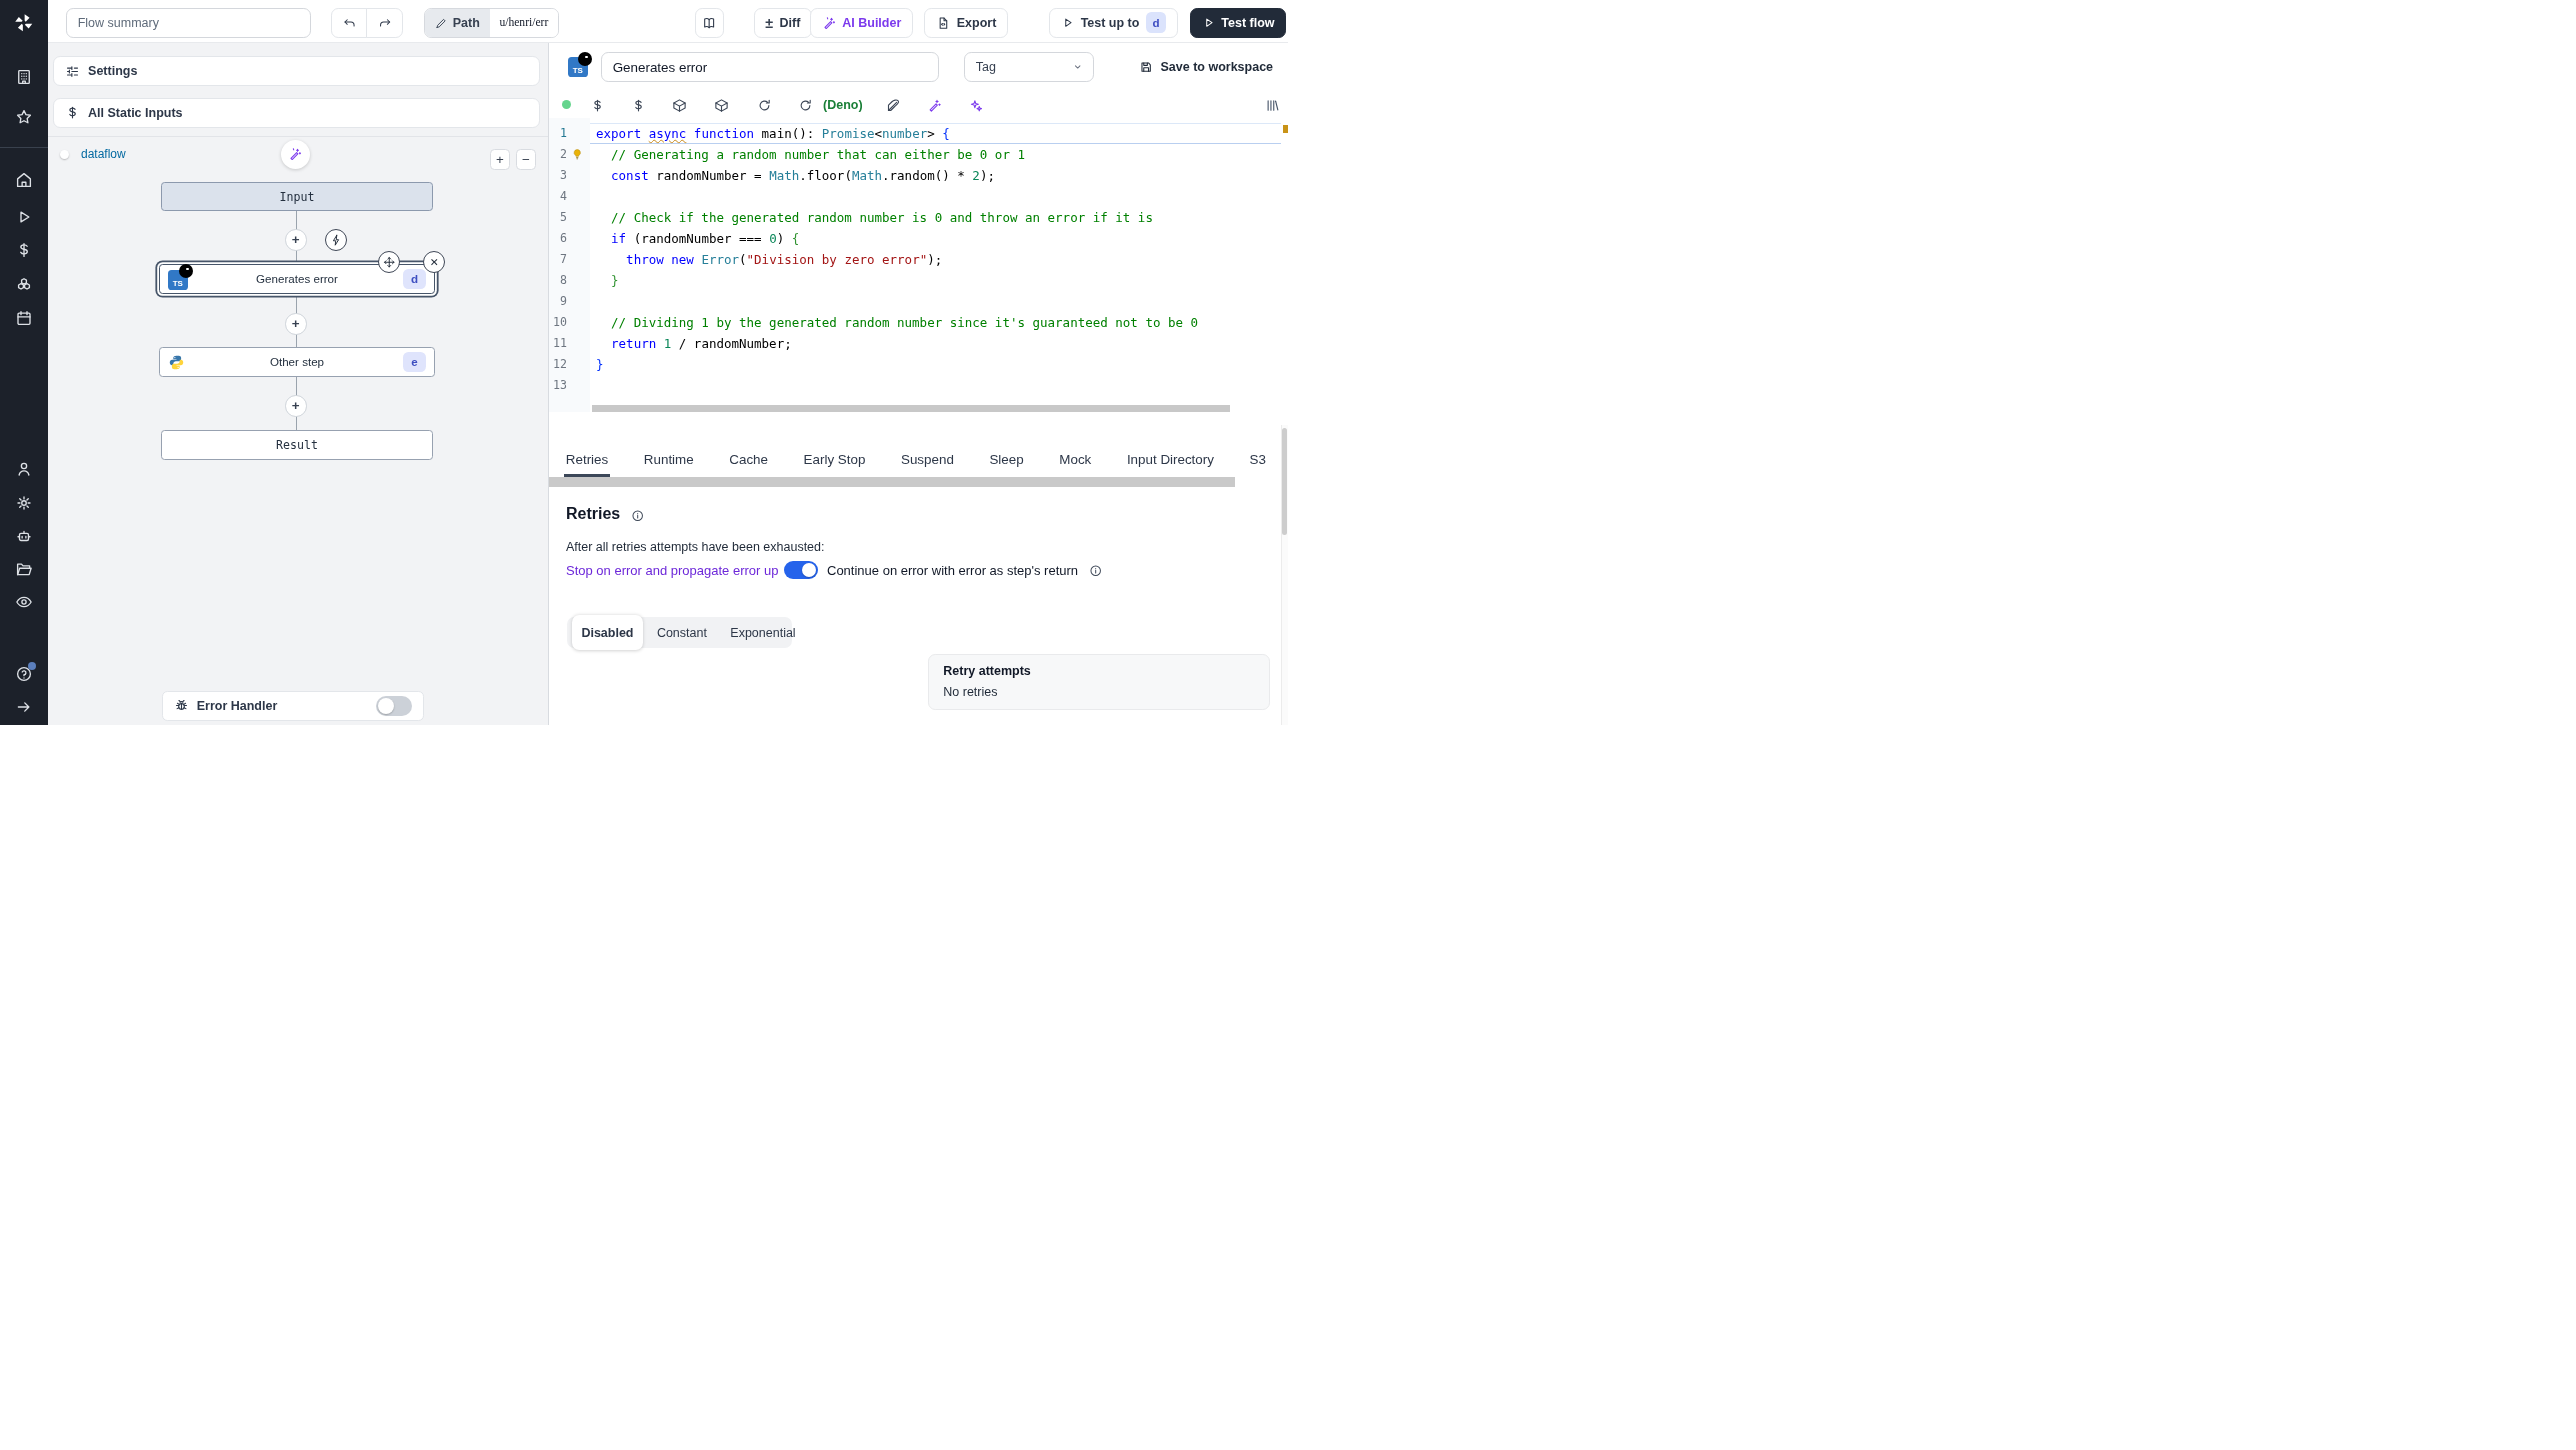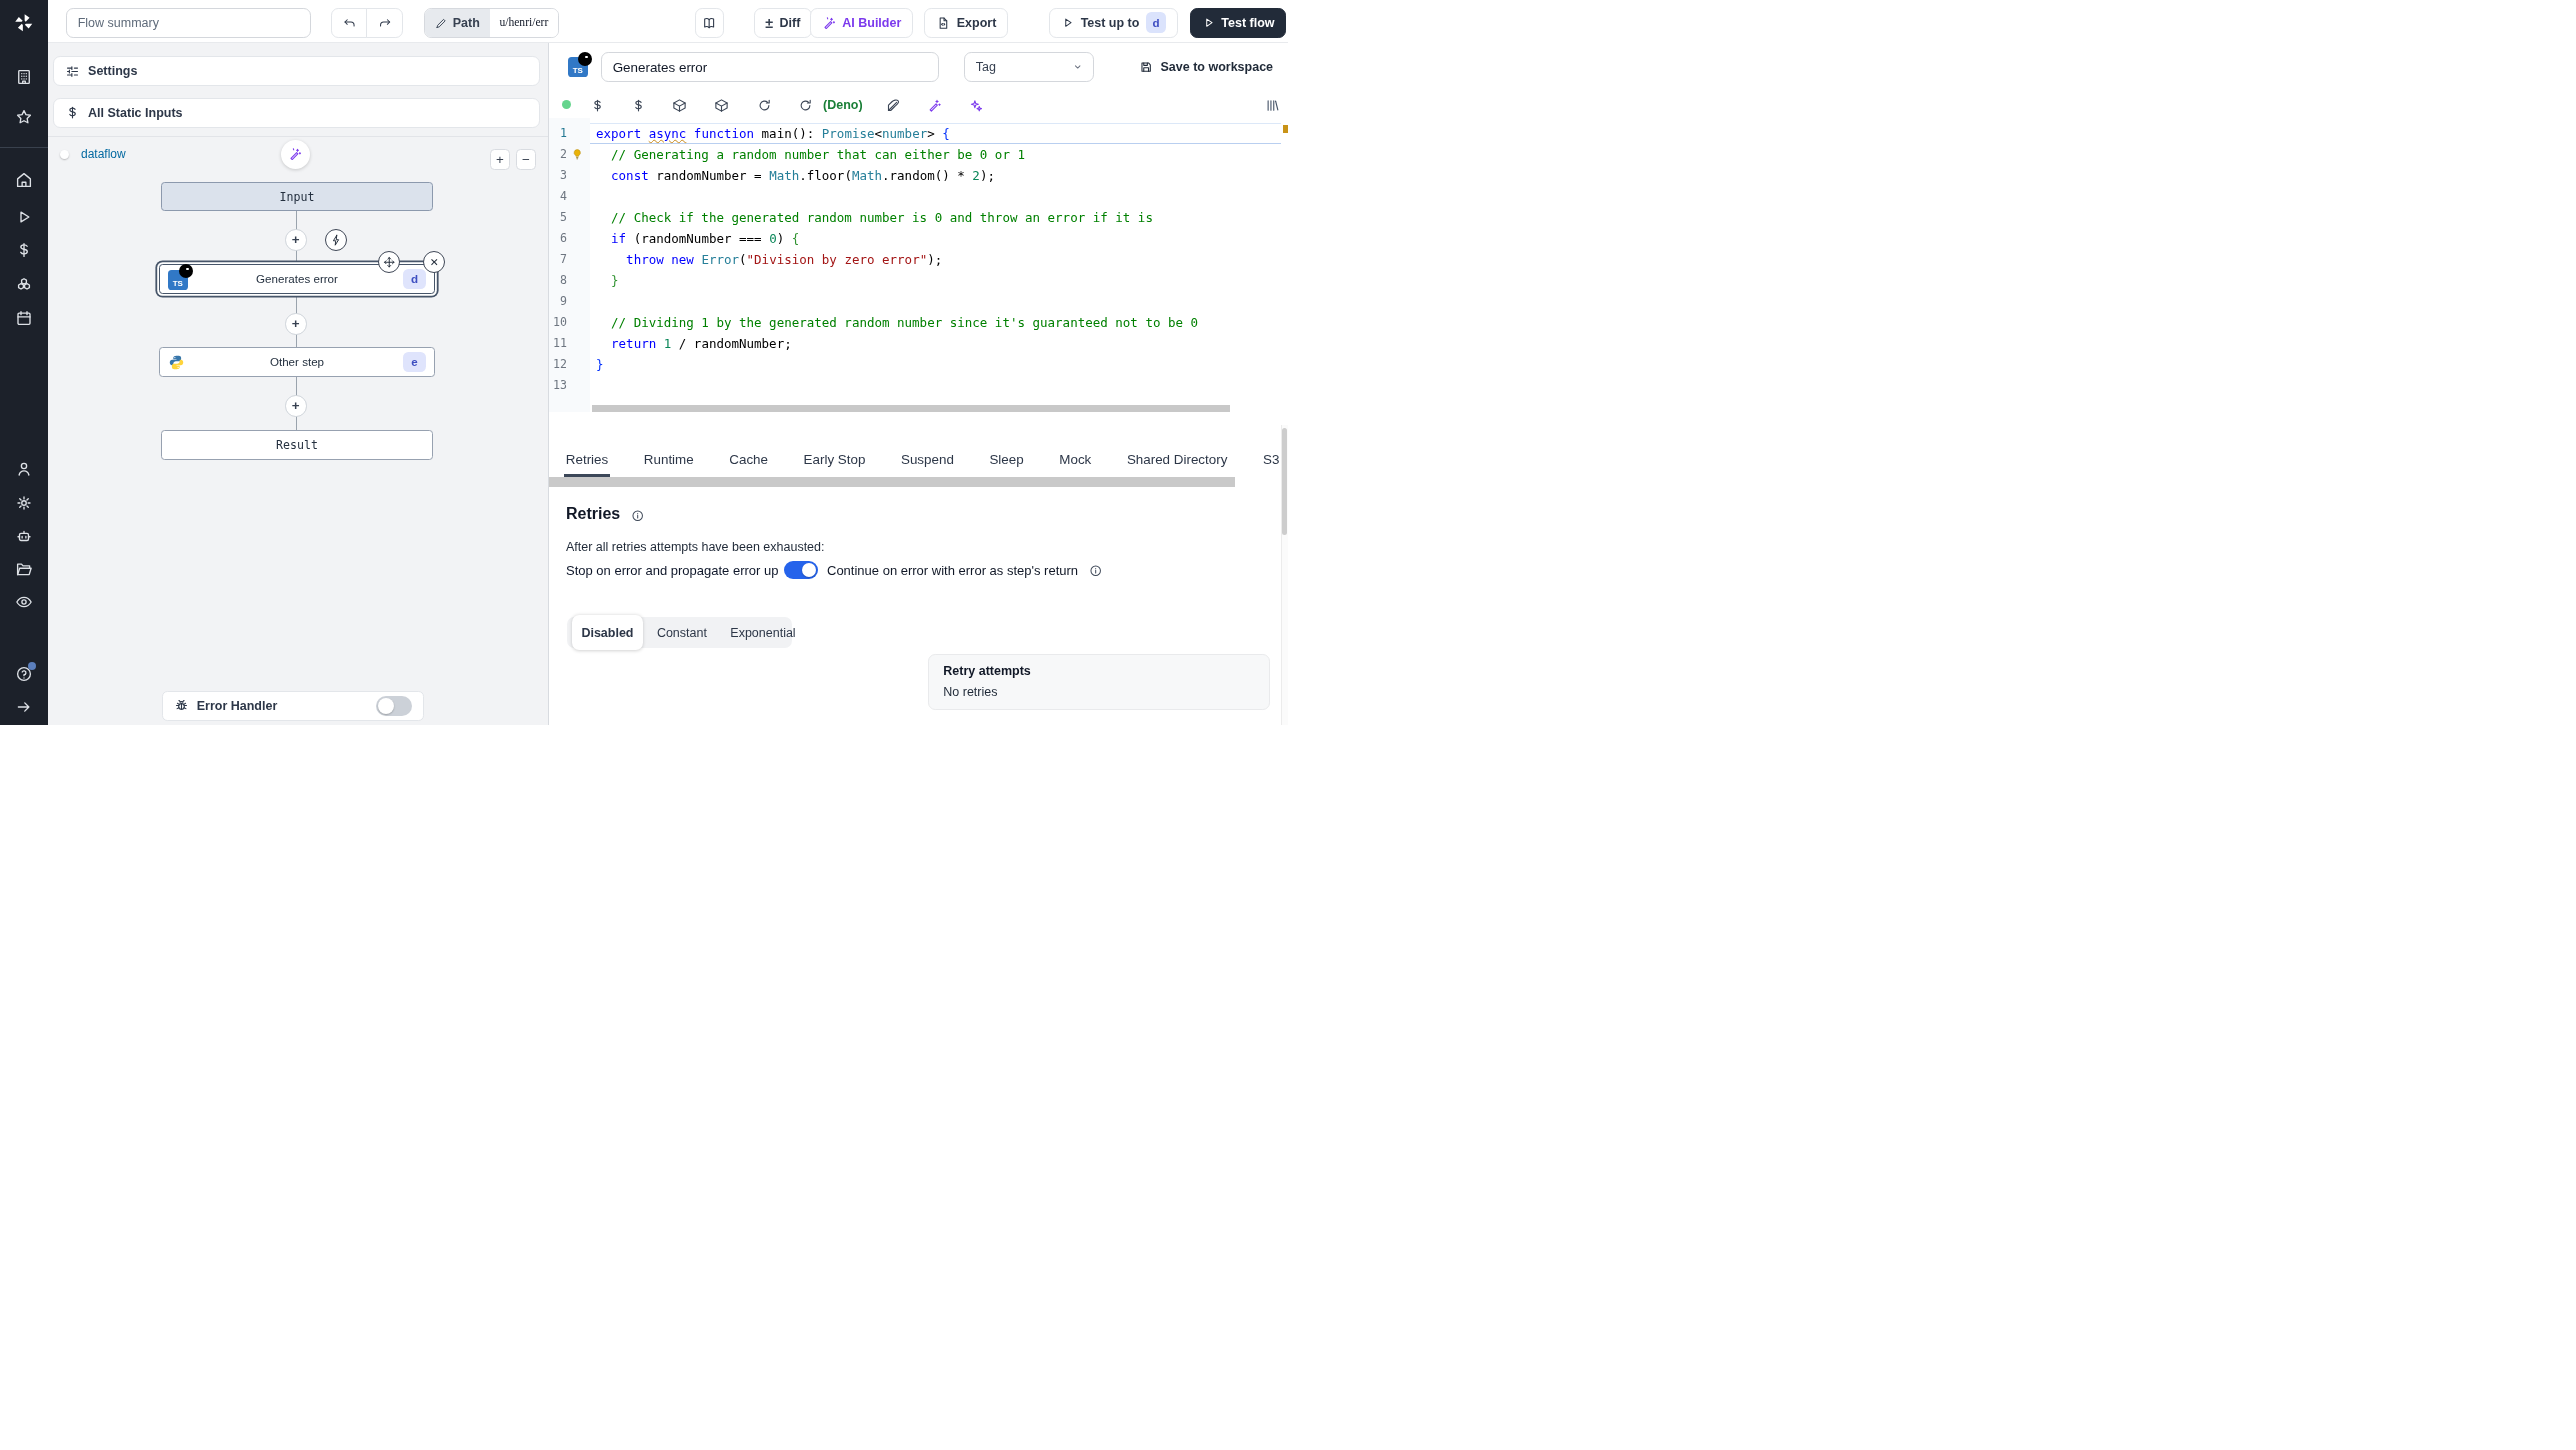--- a/index.html
+++ b/index.html
@@ -106,21 +106,21 @@
   #subtabs-row { position:absolute; left:0; top:402px; width:739px; height:32px; display:flex; gap:32px; padding-left:15px; }
   .subtab { font-size:13.4px; color:#2d3748; display:flex; align-items:center; cursor:pointer; border-bottom:3.1px solid transparent; padding:0 1.8px; }
   .subtab.active { border-bottom-color:#3c4758; }
   #subtab-scroll { position:absolute; left:0; top:434px; width:686px; height:9.8px; background:#c9c9c9; }
 
   
   #retries-title { position:absolute; left:17px; top:462px; font-size:16px; font-weight:700; color:#111827; }
   .info-ic { width:13.4px; height:13.4px; color:#3c4656; }
   #retries-info { position:absolute; left:82px; top:466px; cursor:pointer; }
   #exhausted-text { position:absolute; left:17px; top:497px; font-size:12.5px; color:#1f2937; }
-  #stop-label { position:absolute; left:17px; top:520px; font-size:13px; color:#0f172a; }
+  #stop-label { position:absolute; left:17px; top:520px; font-size:13px; color:#6d28d9; }
   #continue-toggle { position:absolute; left:235px; top:518px; width:34px; height:18px; }
   #continue-toggle .knob { width:14.3px; height:14.3px; }
   #continue-label { position:absolute; left:278px; top:520px; font-size:13px; color:#111827; }
   #continue-info { position:absolute; left:540px; top:521px; cursor:pointer; }
   #segmented { position:absolute; left:18px; top:574px; width:225px; height:31px; background:#f1f2f4; border-radius:7.2px;
                display:flex; align-items:center; padding:0 5.4px; gap:5.4px;text-align:center; }
   .seg-item { font-size:12.5px; color:#2d3748; padding:0 9px; height:31px; display:flex; align-items:center; cursor:pointer; }
   .seg-item.active { background:#fff; border-radius:7.2px; height:35px; box-shadow:0 0.9px 3.6px rgba(0,0,0,.18); font-weight:600; }
   #retry-box { position:absolute; left:379px; top:611px; width:342px; height:56px; background:#f7f8f9; border:0.9px solid #e9eaec; border-radius:7.2px; padding:9px 14.3px; }
   #retry-box .rb-title { font-size:12.5px; font-weight:700; color:#111827; }
@@ -452,21 +452,21 @@
     </div>
 
     <div id="subtabs-row">
         <div class="subtab active">Retries</div>
         <div class="subtab">Runtime</div>
         <div class="subtab">Cache</div>
         <div class="subtab">Early Stop</div>
         <div class="subtab">Suspend</div>
         <div class="subtab">Sleep</div>
         <div class="subtab">Mock</div>
-        <div class="subtab">Shared Directory</div>
+        <div class="subtab">Input Directory</div>
         <div class="subtab">S3</div>
       </div>
     <div id="subtab-scroll"></div>
 
     <div id="retries-title">Retries</div>
     <svg class="ic info-ic abs" id="retries-info" viewBox="0 0 24 24">
         <circle cx="12" cy="12" r="8.5"></circle>
         <path d="M12 11.2V16M12 8.2v.1"></path>
       </svg>
     <div id="exhausted-text">After all retries attempts have been exhausted:</div>

